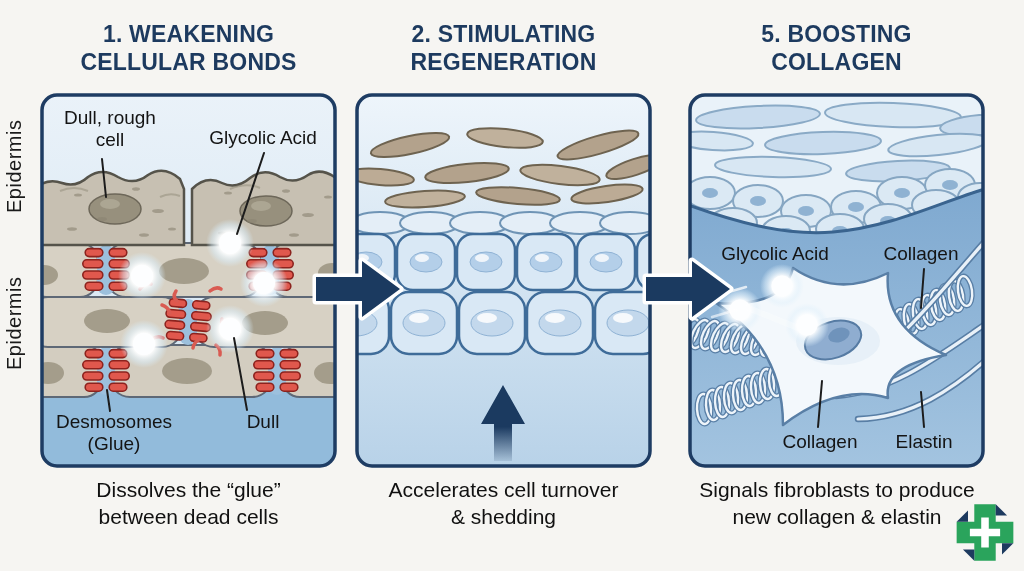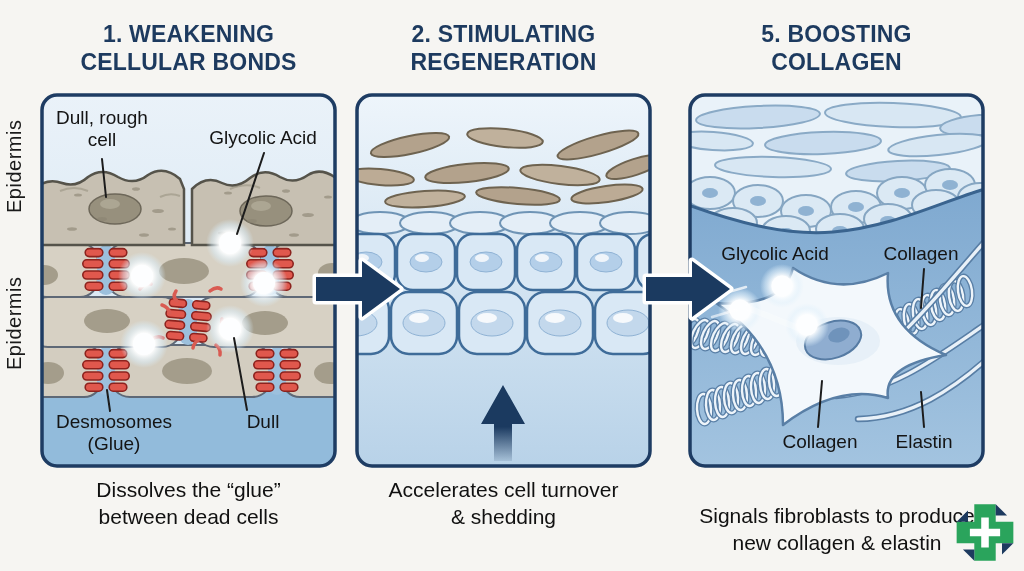--- a/index.html
+++ b/index.html
@@ -9,38 +9,38 @@
   .ttl { position:absolute; top:20px; width:297px; text-align:center;
          font-size:23px; font-weight:800; color:#1d3a5f; line-height:28px; letter-spacing:.2px; }
   .ttl1 { left:40px; } .ttl2 { left:355px; } .ttl3 { left:688px; }
 
   .panel { position:absolute; top:93px; width:297px; height:375px; }
   .panel1 { left:40px; } .panel2 { left:355px; } .panel3 { left:688px; }
   .panel svg.art { position:absolute; left:0; top:0; }
 
   .plabel { position:absolute; text-align:center; font-size:19px; line-height:21.5px;
             font-weight:500; color:#141414; z-index:3; }
-  .lp-dull      { left:0;   top:14px;  width:124px; }
+  .lp-dull      { left:8px;   top:14px;  width:124px; }
   .lp-glytop    { left:150px; top:34px;  width:146px; }
   .lp-desmo     { left:4px;   top:318px; width:140px; }
   .lp-glybot    { left:165px; top:318px; width:116px; }
   .lp-gly3      { left:8px;   top:150px; width:158px; }
   .lp-coltop    { left:172px; top:150px; width:122px; }
   .lp-colbot    { left:62px;  top:338px; width:140px; }
   .lp-elastin   { left:179px; top:338px; width:114px; }
 
   .epi { position:absolute; width:34px; left:3px; writing-mode:vertical-rl;
          transform:rotate(180deg); text-align:center; font-size:20px; font-weight:500;
          color:#1a1a1a; letter-spacing:.5px; }
   .epi-upper { top:106px; height:120px; }
   .epi-lower { top:258px; height:130px; }
 
   .cap { position:absolute; top:476px; width:297px; text-align:center;
          font-size:21px; font-weight:500; color:#111; line-height:27px; }
-  .cap1 { left:40px; } .cap2 { left:355px; } .cap3 { left:688px; width:310px; left:682px;margin-top:26px; }
+  .cap1 { left:40px; } .cap2 { left:355px; } .cap3 { left:688px; width:310px; left:682px; }
 
   .step-arrow { position:absolute; top:255px; width:92px; height:68px; }
   .arrow-a { left:312px; } .arrow-b { left:642px; }
 
   .logo { position:absolute; left:952px; top:501px; width:66px; height:63px; }
 </style>
 </head>
 <body>
 
 <div class="canvas">

